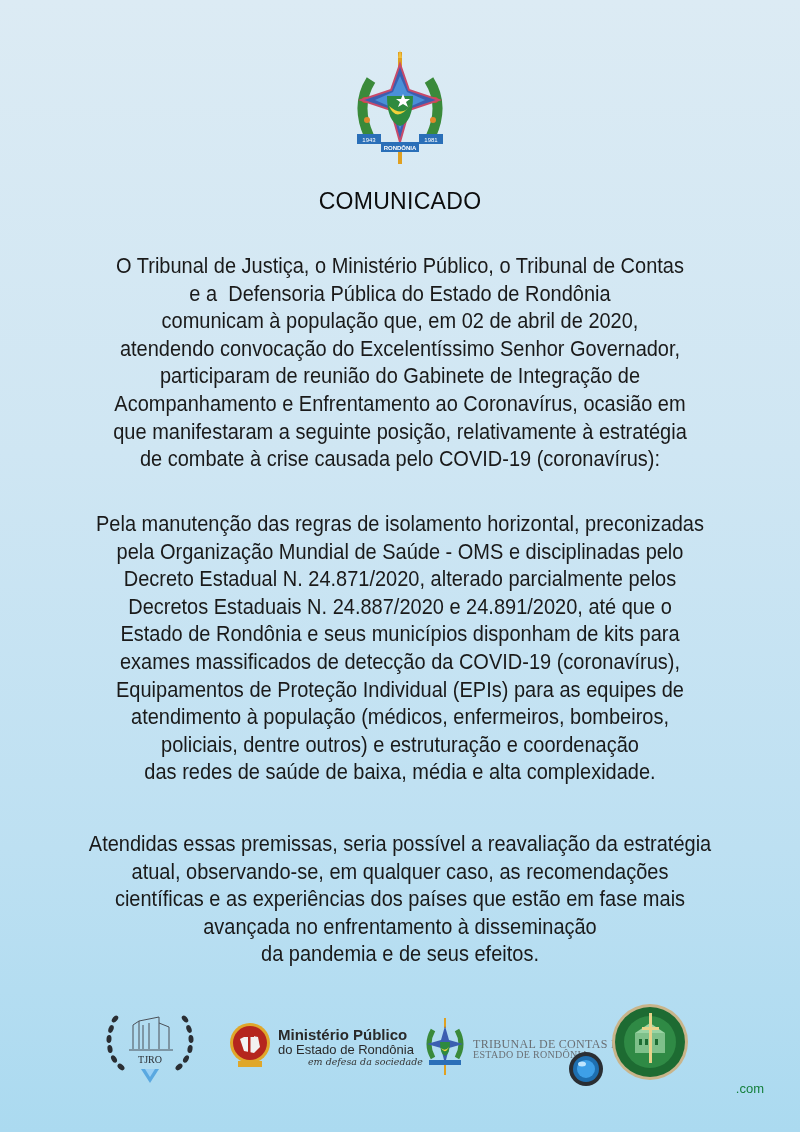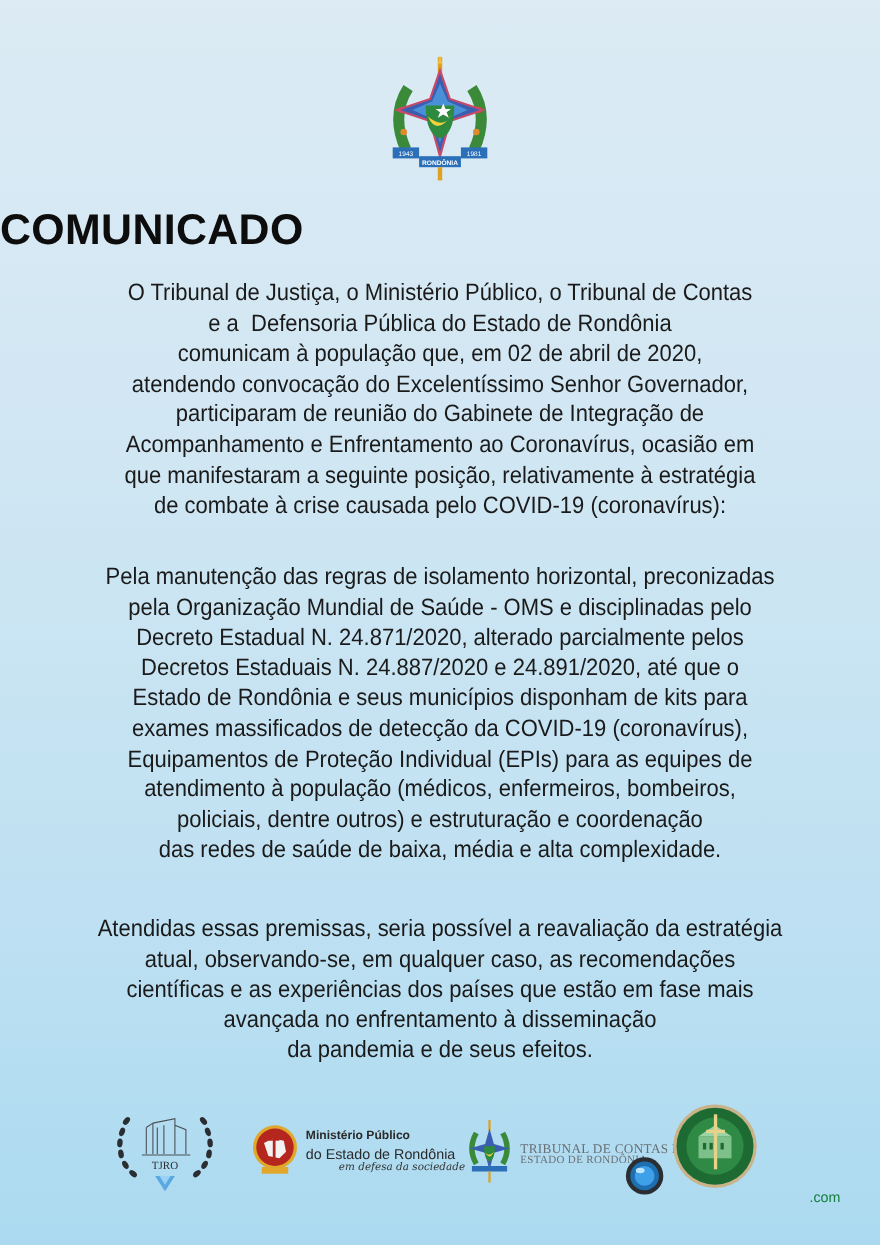--- a/index.html
+++ b/index.html
@@ -4,39 +4,39 @@
 <style>
   html, body { margin:0; padding:0; }
   body {
     width:800px; height:1132px; overflow:hidden; position:relative;
     background: linear-gradient(to bottom, #dcebf4 0%, #cfe6f3 40%, #bde0f2 75%, #abdaf0 100%);
     font-family: "Liberation Sans", "DejaVu Sans", sans-serif;
     color:#161616;
   }
   .crest { position:absolute; left:351px; top:50px; width:98px; height:115px; }
   .title {
-    position:absolute; left:0; width:800px; top:188px; text-align:left;
-    font-weight:bold; font-size:39px; letter-spacing:0.3px; color:#0d0d0d;
+    position:absolute; left:0; width:800px; top:188px; text-align:center;
+    font-weight:normal; font-size:23px; letter-spacing:0.3px; color:#0d0d0d;
   }
   .para {
     position:absolute; left:0; width:800px; text-align:center;
     font-size:21.5px; line-height:27.6px; color:#1a1a1a;
     transform: scaleX(0.93); transform-origin:center top;
   }
   .para div { white-space:nowrap; }
   .p1 { top:253px; }
   .p2 { top:511px; }
   .p3 { top:831px; }
 
   .footer { position:absolute; left:0; top:1000px; width:800px; height:132px; }
   .logo { position:absolute; }
   .tjro { left:103px; top:5px; width:94px; height:80px;text-align:center; }
   .mp { left:228px; top:18px; width:175px; height:56px; }
   .mp .seal { position:absolute; left:0; top:3px; width:44px; height:50px; }
-  .mp .t1 { position:absolute; left:50px; top:8px; font-size:11px; font-weight:bold; color:#2a2a2a; white-space:nowrap;text-align:right; }
+  .mp .t1 { position:absolute; left:50px; top:8px; font-size:15px; font-weight:bold; color:#2a2a2a; white-space:nowrap;text-align:right; }
   .mp .t2 { position:absolute; left:50px; top:24px; font-size:13px; color:#2a2a2a; white-space:nowrap; }
   .mp .t3 { position:absolute; left:80px; top:38px; font-size:9.5px; font-style:italic; font-family:"DejaVu Serif", serif; color:#333; white-space:nowrap; }
   .tce { left:425px; top:18px; width:130px; height:62px; }
   .tce .seal { position:absolute; left:0; top:0; width:40px; height:58px; }
   .tce .t1 { position:absolute; left:48px; top:19px; font-size:12px; font-family:"Liberation Serif", serif; color:#6a6f74; letter-spacing:0.3px; white-space:nowrap; }
   .tce .t2 { position:absolute; left:48px; top:31px; font-size:10px; font-family:"Liberation Serif", serif; color:#6a6f74; letter-spacing:0.3px; white-space:nowrap; }
   .dpe { left:611px; top:3px; width:78px; height:78px; }
   .watermark { position:absolute; left:488px; top:47px; width:280px; height:50px; }
   .wm-text {
     position:absolute; left:0; top:0; font-size:34px; font-weight:bold; color:#3f4448;

